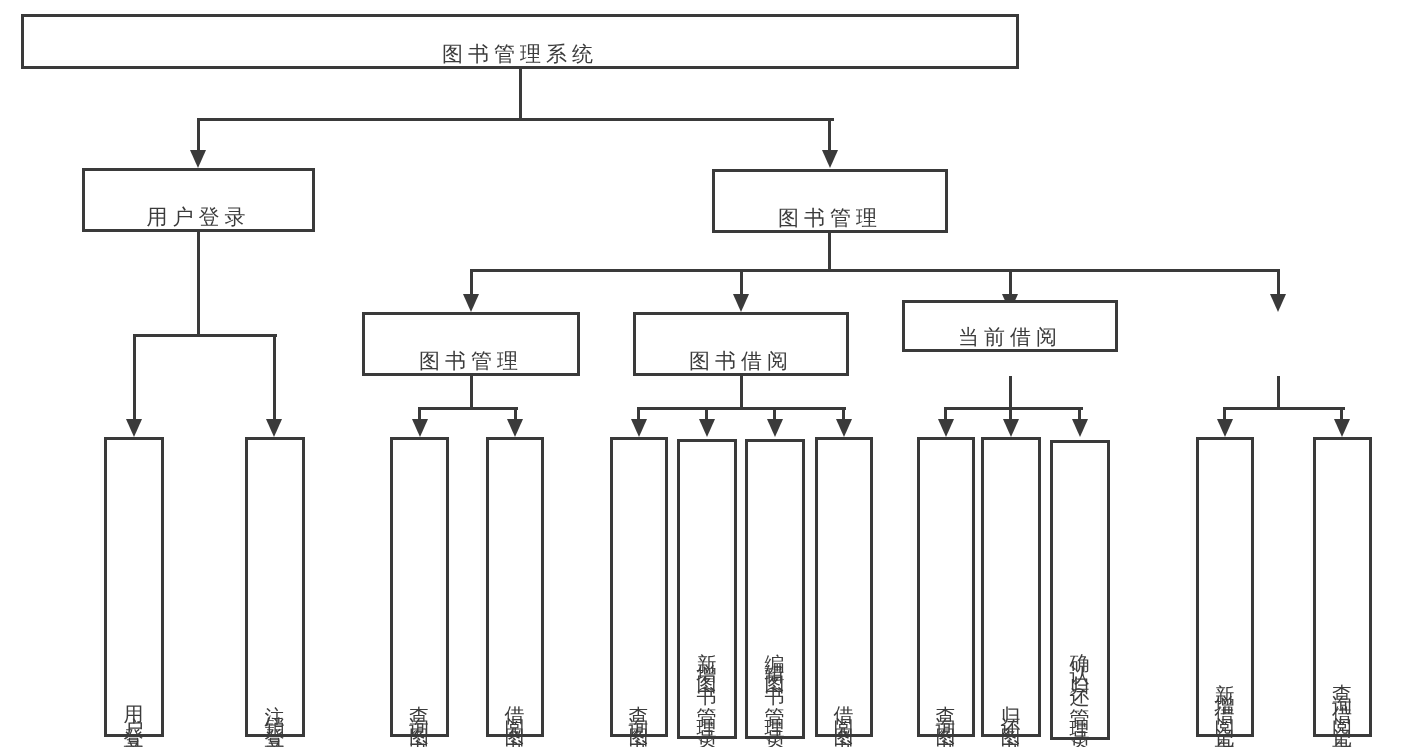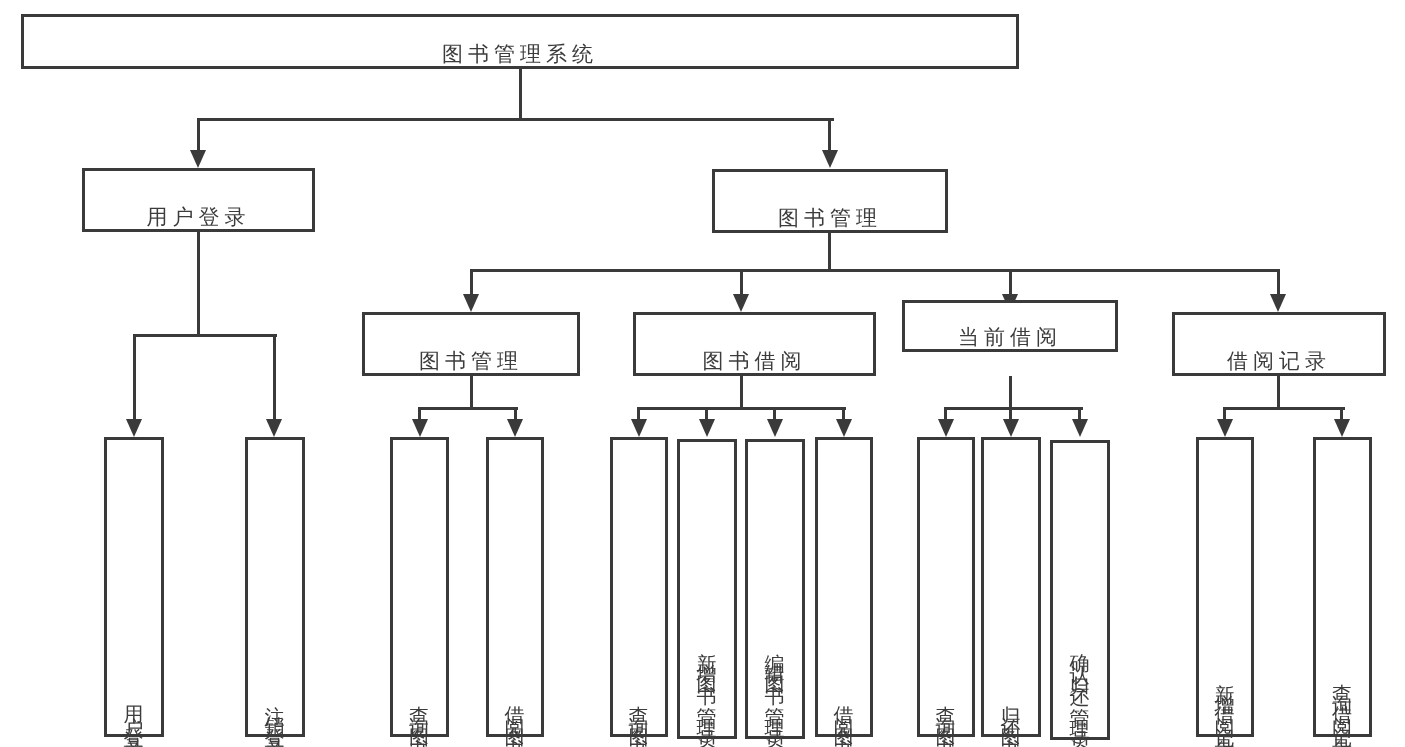--- a/index.html
+++ b/index.html
@@ -95,28 +95,25 @@
   <div class="v" style="left:740px;top:271px;height:25px;"></div>
   <div class="arrow" style="left:733px;top:294px;"></div>
   <div class="v" style="left:1009px;top:271px;height:25px;"></div>
   <div class="arrow" style="left:1002px;top:294px;"></div>
   <div class="v" style="left:1277px;top:271px;height:25px;"></div>
   <div class="arrow" style="left:1270px;top:294px;"></div>
 
   <div class="box" style="left:362px;top:312px;width:218px;height:64px;">
     <span>图书管理</span>
   </div>
-  <div class="box" style="left:633px;top:312px;width:243px;height:64px;">
+  <div class="box" style="left:633px;top:312px;width:216px;height:64px;">
     <span>图书借阅</span>
   </div>
   <div class="box" style="left:902px;top:300px;width:216px;height:52px;">
     <span>当前借阅</span>
-  </div>
-  <div class="box" style="left:1172px;top:312px;width:214px;height:64px;">
-    <span>借阅记录</span>
   </div>
 
   <div class="v" style="left:470px;top:376px;height:33px;"></div>
   <div class="h" style="left:418px;top:407px;width:100px;"></div>
   <div class="v" style="left:418px;top:409px;height:13px;"></div>
   <div class="arrow" style="left:412px;top:419px;"></div>
   <div class="v" style="left:514px;top:409px;height:13px;"></div>
   <div class="arrow" style="left:507px;top:419px;"></div>
 
   <div class="v" style="left:740px;top:376px;height:33px;"></div>

